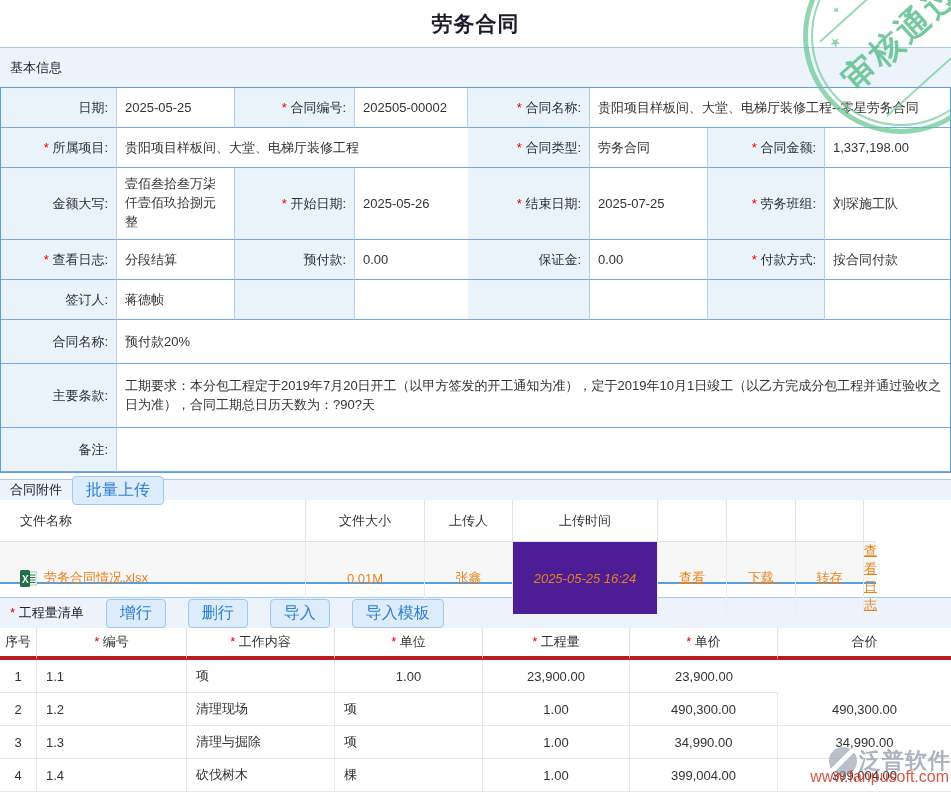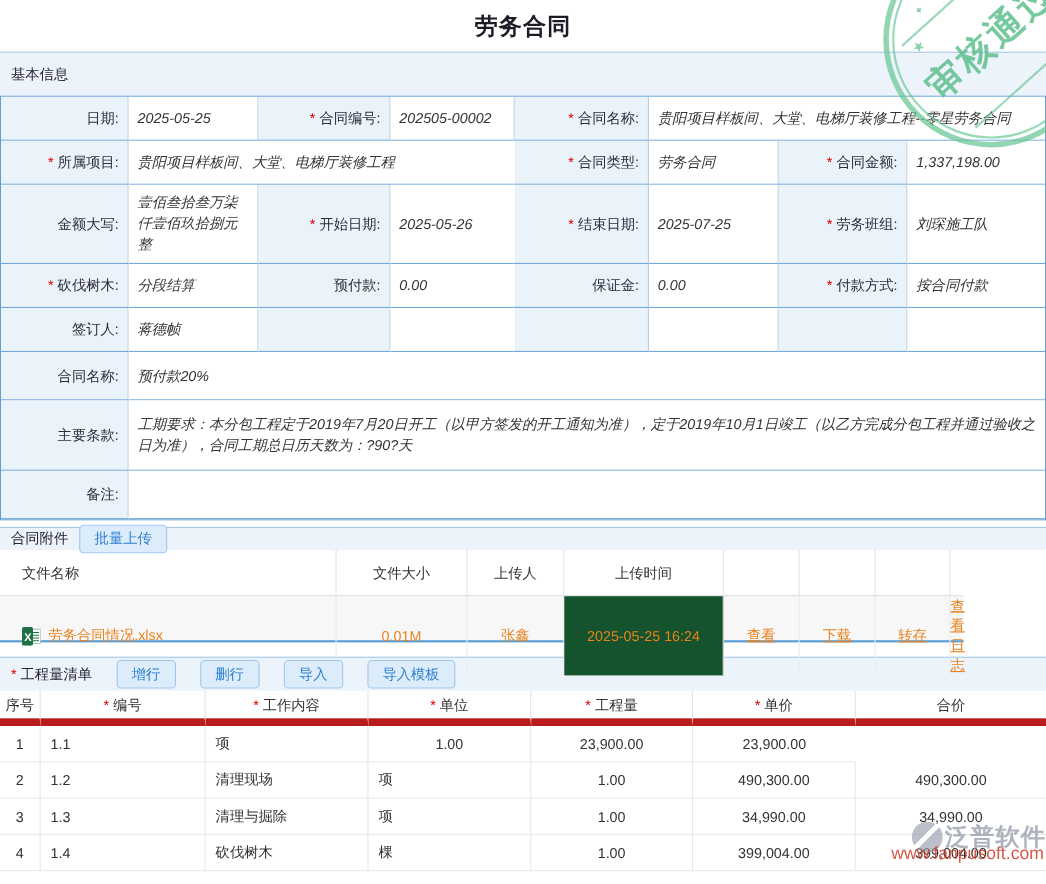--- a/index.html
+++ b/index.html
@@ -11,61 +11,61 @@
                 font-size:21px; font-weight:bold; color:#1c1c28; letter-spacing:1px; }
 
   
   .section-bar { background:#edf3fb; border-top:1px solid #a9c9e8; display:flex; align-items:center;
                  padding:0 10px; color:#242433; }
   .bar-basic { height:40px; }
   .bar-attach { height:21px; }
   .bar-boq { height:31px; gap:20px; }
   .btn-blue { display:inline-flex; align-items:center; justify-content:center; background:#dcecfb;
               border:1px solid #9ec8ef; color:#2e7fd0; border-radius:4px; padding:3px 13px;
-              font-size:13px; cursor:pointer; margin-left:10px; }
+              font-size:16px; cursor:pointer; margin-left:10px; }
   .bar-boq .btn-blue { margin-left:2px; }
 
   
   .basic-table { display:grid; width:951px;
       grid-template-columns:116px 118px 120px 113px 122px 118px 117px auto;
       grid-template-rows:40px 40px 72px 40px 40px 44px 64px 44px;
       border:1px solid #5f9fd6; border-top:1px solid #5f9fd6; }
   .cell { border-right:1px solid #b5cfe8; border-bottom:1px solid #74a9dc;
           display:flex; align-items:center; overflow:hidden; }
   .cell:nth-child(8n), .cell.last { border-right:none; }
   .lbl { background:#eaf2fa; justify-content:flex-end; padding:2px 8px; text-align:right; color:#2e2e3a; }
-  .val { background:#fff; justify-content:flex-start; padding:2px 8px; text-align:left;font-style:italic; }
+  .val { background:#fff; justify-content:flex-start; padding:2px 8px; text-align:left; }
   .c3 { grid-column:span 3; }
   .c7 { grid-column:span 7; }
   .wrapcell { white-space:normal; line-height:1.45; }
   .req::before { content:"* "; color:#e60000; }
 
   
   .attach-table { width:876px; }
   .attach-head, .attach-row { display:grid;
       grid-template-columns:306px 119px 88px 145px 69px 69px 68px auto; }
   .attach-head { height:42px; background:#fff; }
   .attach-head .acell { border-right:1px solid #e3e3e3; border-bottom:1px solid #e0e0e0;
       display:flex; align-items:center; justify-content:center; color:#333; }
   .attach-head .acell.name { justify-content:flex-start; padding-left:20px; }
   .attach-head .acell:last-child { border-right:none; }
   .attach-row { height:42px; background:#f7f7f7; border-bottom:2px solid #5b9fd8; }
   .attach-row .acell { display:flex; align-items:center; justify-content:center;
       border-right:1px solid #ececec; color:#e8821e; }
   .attach-row .acell:last-child { border-right:none; }
   .acell.filecell { justify-content:flex-start; padding-left:20px; gap:7px; }
-  .acell.timecell { background:#14532d; }
+  .acell.timecell { background:#4c1d95;font-style:italic; }
   .link-orange { color:#e8821e; text-decoration:underline; cursor:pointer; }
 
   
   .boq-section { margin-top:13px; }
   .boq-head, .boq-row { display:grid;
       grid-template-columns:37px 150px 148px 148px 147px 148px auto; }
   .boq-head { height:32px; background:#fff; }
-  .boq-head .bcell { border-right:1px solid #e3e3e3; border-bottom:7px solid #b91c1c;
+  .boq-head .bcell { border-right:1px solid #e3e3e3; border-bottom:4px solid #b91c1c;
       display:flex; align-items:center; justify-content:center; color:#333; }
   .boq-head .bcell:last-child { border-right:none; }
   .boq-row { height:33px; background:#fff; }
   .boq-row .bcell { border-right:1px solid #e8e8e8; border-bottom:1px solid #e8e8e8;
       display:flex; align-items:center; justify-content:center; }
   .boq-row .bcell:last-child { border-right:none; }
   .bcell.al { justify-content:flex-start; padding-left:9px; }
 
   
   .stamp { position:absolute; left:803px; top:-62px; width:196px; height:196px;
@@ -152,21 +152,21 @@
     <div class="cell lbl">
         <span class="req">结束日期:</span>
       </div>
     <div class="cell val">2025-07-25</div>
     <div class="cell lbl">
         <span class="req">劳务班组:</span>
       </div>
     <div class="cell val last">刘琛施工队</div>
 
     <div class="cell lbl">
-        <span class="req">砍伐树木:</span>
+        <span class="req">查看日志:</span>
       </div>
     <div class="cell val">分段结算</div>
     <div class="cell lbl">
         <span>预付款:</span>
       </div>
     <div class="cell val">0.00</div>
     <div class="cell lbl">
         <span>保证金:</span>
       </div>
     <div class="cell val">0.00</div>

